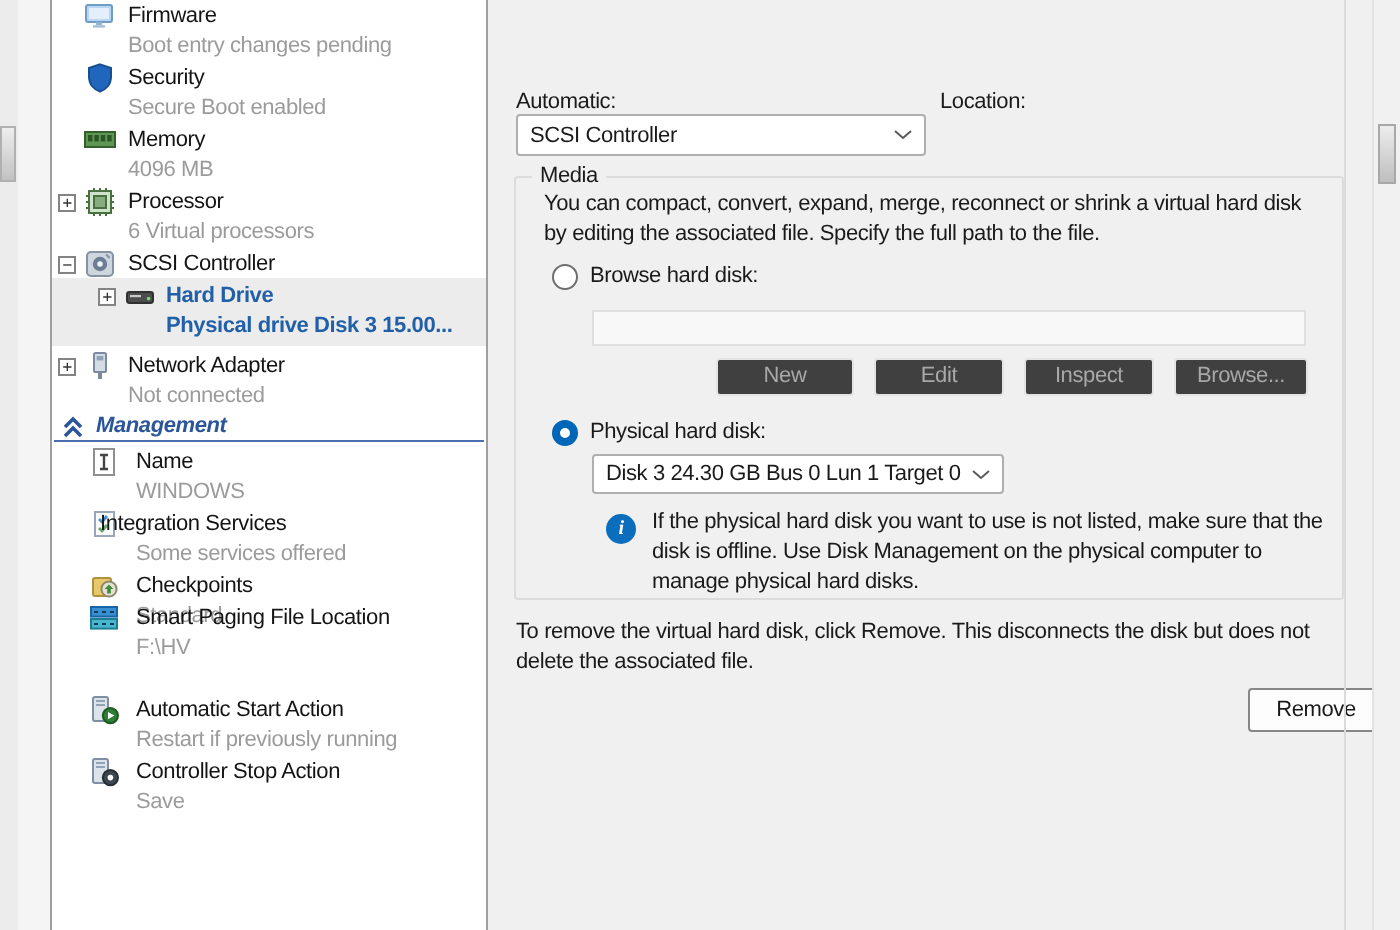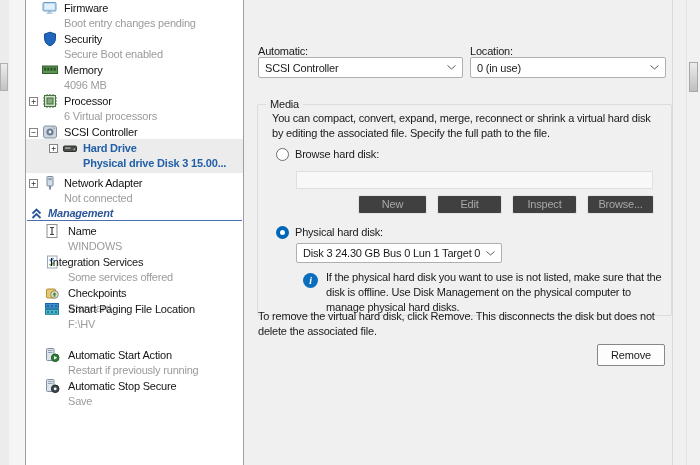--- a/index.html
+++ b/index.html
@@ -31,30 +31,30 @@
 
   
   .main { position:absolute; left:247px; top:0; width:439px; height:465px; background:#f0f0f0; }
   .txt { position:absolute; line-height:15px; }
   .fldlabel { position:absolute; line-height:14px; }
   .select { position:absolute; height:21px; background:#fff; border:1px solid #afafaf;
             border-radius:2px; display:flex; align-items:center; padding:0 6px; }
   .selval { flex:1; white-space:nowrap; overflow:hidden; }
   .chev { flex:0 0 auto; margin-left:4px; }
   .groupbox { position:absolute; left:10px; top:88px; width:415px; height:212px;
-              border:1px solid #dcdcdc; border-radius:2px;margin-top:16px; }
+              border:1px solid #dcdcdc; border-radius:2px; }
   .legend { position:absolute; top:-8px; left:8px; background:#f0f0f0; padding:0 4px; line-height:14px; }
   .radio { position:absolute; width:13px; height:13px; border:1px solid #6e6e6e;
            border-radius:50%; background:#fff; }
   .radio.sel { border:4px solid #0066b8; }
   .radlabel { position:absolute; line-height:15px; white-space:nowrap; }
   .txtinput { position:absolute; height:18px; background:#f8f8f8; border:1px solid #dfdfdf; }
   .btn { position:absolute; height:19px; line-height:17px; text-align:center; border-radius:2px; }
   .btn.disabled { background:#404040; border:1px solid #e3e3e3; color:#a8a8a8; }
-  .btn.primary { height:22px; line-height:20px; background:#fdfdfd; border:1px solid #878787; color:#1a1a1a; }
+  .btn.primary { height:22px; line-height:20px; background:#fdfdfd; border:1px solid #878787; color:#1a1a1a;margin-left:27px; }
   .infoicon { position:absolute; left:45px; top:168px; width:15px; height:15px; border-radius:50%;
               background:#0a6ebd; color:#fff; font:italic bold 10px/15px "Liberation Serif", serif;
               text-align:center; }
 
   
   .panel-edge { position:absolute; left:672px; top:0; width:1px; height:465px; background:#dadada; }
   .vscroll { position:absolute; left:686px; top:0; width:14px; height:465px; background:#f1f1f1;
              border-left:1px solid #e3e3e3; }
   .vthumb { position:absolute; left:2px; top:62px; width:9px; height:30px;
             background:linear-gradient(#ececec,#bfbfbf); border:1px solid #a8a8a8; }
@@ -204,38 +204,32 @@
     <div class="tsub" style="left:42px">Restart if previously running</div>
   </div>
 
   <div class="trow" style="top:379px">
     <span class="ticon" style="left:18px"><svg width="16" height="16">
           <rect x="2.5" y="1.5" width="7.5" height="12" rx="1" fill="#dde3ea" stroke="#7f8ea2"></rect>
           <path d="M4 3.5 h4.5 M4 5.5 h4.5" stroke="#93a3b7"></path>
           <circle cx="11.2" cy="10.8" r="3.8" fill="#3c4750" stroke="#262e34"></circle>
           <circle cx="11.2" cy="10.8" r="1.4" fill="#fff"></circle>
         </svg></span>
-    <div class="tlab" style="left:42px">Automatic Stop Secure</div>
+    <div class="tlab" style="left:42px">Controller Stop Action</div>
     <div class="tsub" style="left:42px">Save</div>
   </div>
 </div>
 
 <div class="main">
 
   <div class="fldlabel" style="left:11px;top:44px">Automatic:</div>
   <div class="fldlabel" style="left:223px;top:44px">Location:</div>
 
   <div class="select" style="left:11px;top:57px;width:205px">
     <span class="selval">SCSI Controller</span>
-    <svg class="chev" width="9" height="5">
-        <path d="M0.5 0.5 L4.5 4 L8.5 0.5" fill="none" stroke="#5a5a5a"></path>
-      </svg>
-  </div>
-  <div class="select" style="left:223px;top:57px;width:196px">
-    <span class="selval">0 (in use)</span>
     <svg class="chev" width="9" height="5">
         <path d="M0.5 0.5 L4.5 4 L8.5 0.5" fill="none" stroke="#5a5a5a"></path>
       </svg>
   </div>
 
   <div class="groupbox">
     <span class="legend">Media</span>
     <div class="txt" style="left:14px;top:6px;width:392px">You can compact, convert, expand, merge, reconnect or shrink a virtual hard disk by editing the associated file. Specify the full path to the file.</div>
 
     <span class="radio" style="left:18px;top:43px"></span>

